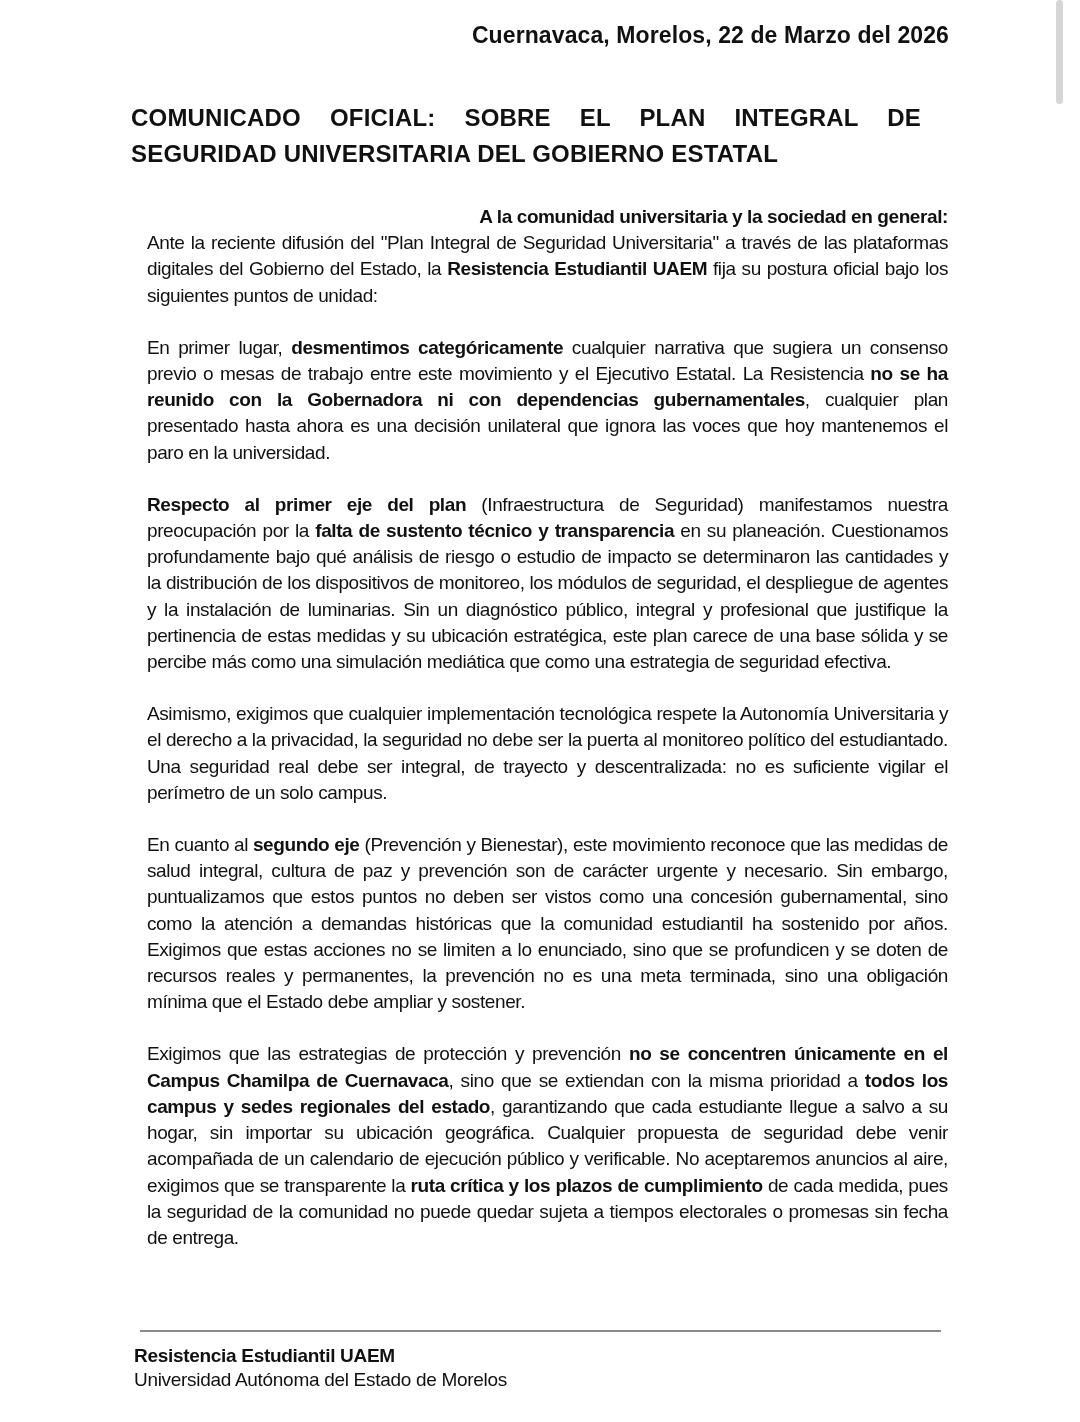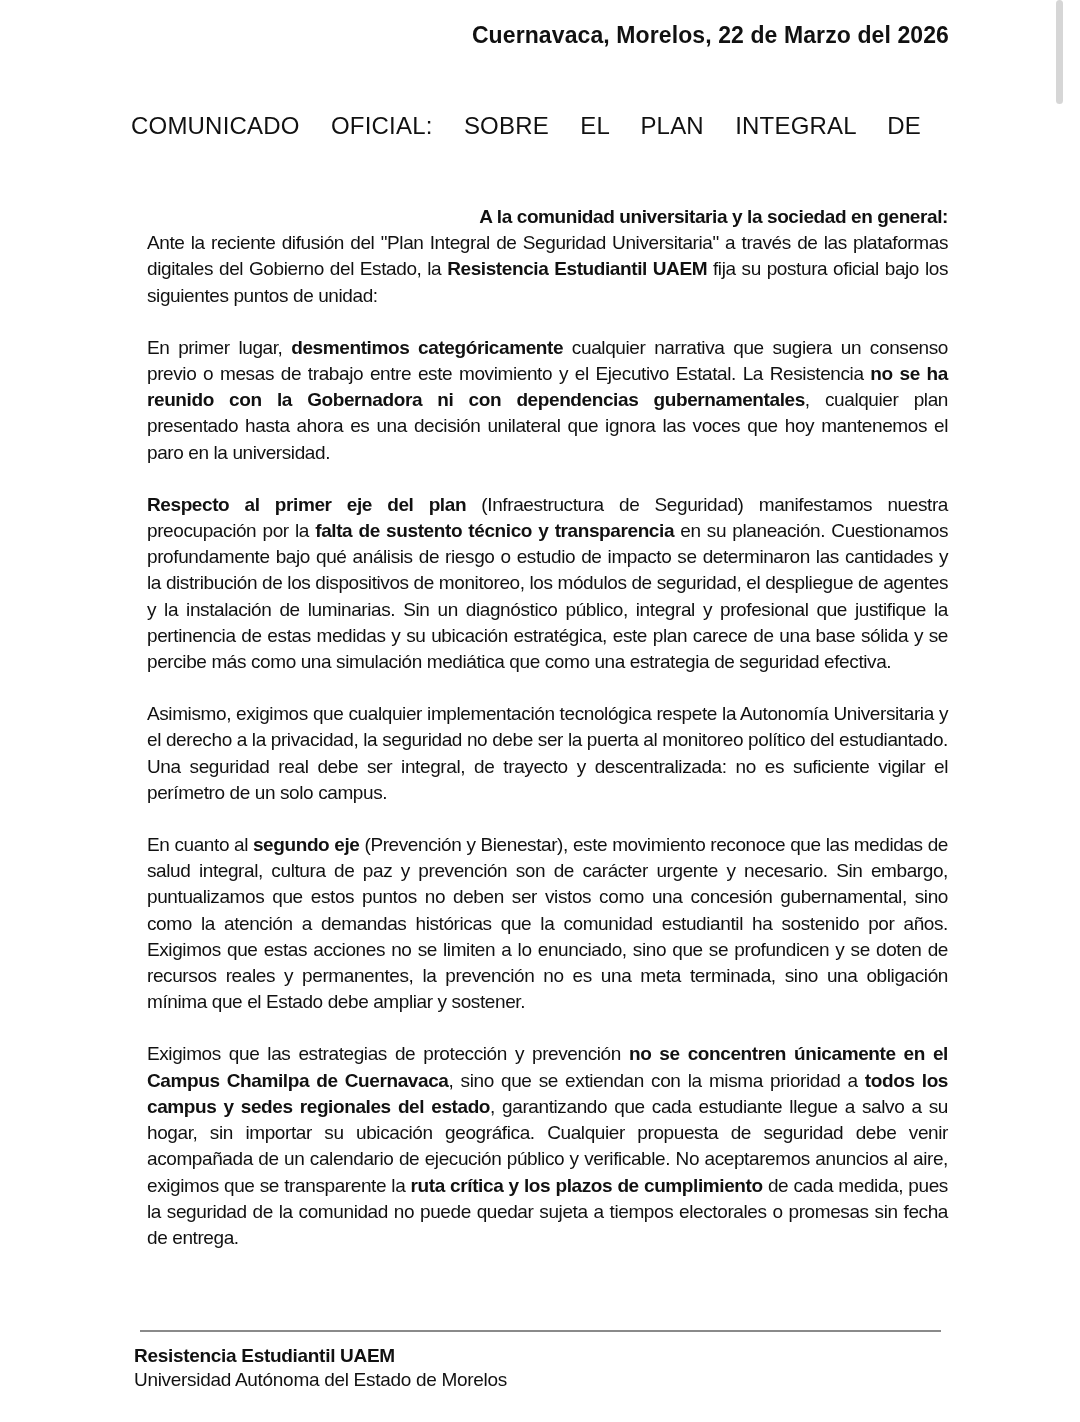--- a/index.html
+++ b/index.html
@@ -27,25 +27,25 @@
     .date-line {
       position: absolute;
       top: 22px;
       right: 131px;
       font-size: 23px;
       font-weight: bold;
       letter-spacing: 0.1px;
     }
     .title {
       position: absolute;
-      top: 108px;
+      top: 100px;
       left: 131px;
       width: 790px;
       font-size: 24px;
-      font-weight: normal;
+      font-weight: bold;
       line-height: 36px;
       text-align: justify;
       text-align-last: left;
       letter-spacing: 0.2px;
     }
     .title .line1 {
       display: block;
       text-align: justify;
       text-align-last: justify;
     }
@@ -99,20 +99,21 @@
   </style>
 </head>
 <body>
 
 <div class="scrollbar"></div>
 
 <div class="date-line">Cuernavaca, Morelos, 22 de Marzo del 2026</div>
 
 <div class="title">
   <span class="line1">COMUNICADO OFICIAL: SOBRE EL PLAN INTEGRAL DE</span>
+  <span class="line2">SEGURIDAD UNIVERSITARIA DEL GOBIERNO ESTATAL</span>
 </div>
 
 <div class="body">
   <div class="salutation">A la comunidad universitaria y la sociedad en general:</div>
   <p class="para first"><span>Ante la reciente difusión del "Plan Integral de Seguridad Universitaria" a través de las plataformas digitales del Gobierno del Estado, la </span><b>Resistencia Estudiantil UAEM</b><span> fija su postura oficial bajo los siguientes puntos de unidad:</span></p>
   <p class="para"><span>En primer lugar, </span><b>desmentimos categóricamente</b><span> cualquier narrativa que sugiera un consenso previo o mesas de trabajo entre este movimiento y el Ejecutivo Estatal. La Resistencia </span><b>no se ha reunido con la Gobernadora ni con dependencias gubernamentales</b><span>, cualquier plan presentado hasta ahora es una decisión unilateral que ignora las voces que hoy mantenemos el paro en la universidad.</span></p>
   <p class="para"><b>Respecto al primer eje del plan</b><span> (Infraestructura de Seguridad) manifestamos nuestra preocupación por la </span><b>falta de sustento técnico y transparencia</b><span> en su planeación. Cuestionamos profundamente bajo qué análisis de riesgo o estudio de impacto se determinaron las cantidades y la distribución de los dispositivos de monitoreo, los módulos de seguridad, el despliegue de agentes y la instalación de luminarias. Sin un diagnóstico público, integral y profesional que justifique la pertinencia de estas medidas y su ubicación estratégica, este plan carece de una base sólida y se percibe más como una simulación mediática que como una estrategia de seguridad efectiva.</span></p>
   <p class="para"><span>Asimismo, exigimos que cualquier implementación tecnológica respete la Autonomía Universitaria y el derecho a la privacidad, la seguridad no debe ser la puerta al monitoreo político del estudiantado. Una seguridad real debe ser integral, de trayecto y descentralizada: no es suficiente vigilar el perímetro de un solo campus.</span></p>
   <p class="para"><span>En cuanto al </span><b>segundo eje</b><span> (Prevención y Bienestar), este movimiento reconoce que las medidas de salud integral, cultura de paz y prevención son de carácter urgente y necesario. Sin embargo, puntualizamos que estos puntos no deben ser vistos como una concesión gubernamental, sino como la atención a demandas históricas que la comunidad estudiantil ha sostenido por años. Exigimos que estas acciones no se limiten a lo enunciado, sino que se profundicen y se doten de recursos reales y permanentes, la prevención no es una meta terminada, sino una obligación mínima que el Estado debe ampliar y sostener.</span></p>
   <p class="para"><span>Exigimos que las estrategias de protección y prevención </span><b>no se concentren únicamente en el Campus Chamilpa de Cuernavaca</b><span>, sino que se extiendan con la misma prioridad a </span><b>todos los campus y sedes regionales del estado</b><span>, garantizando que cada estudiante llegue a salvo a su hogar, sin importar su ubicación geográfica. Cualquier propuesta de seguridad debe venir acompañada de un calendario de ejecución público y verificable. No aceptaremos anuncios al aire, exigimos que se transparente la </span><b>ruta crítica y los plazos de cumplimiento</b><span> de cada medida, pues la seguridad de la comunidad no puede quedar sujeta a tiempos electorales o promesas sin fecha de entrega.</span></p>

